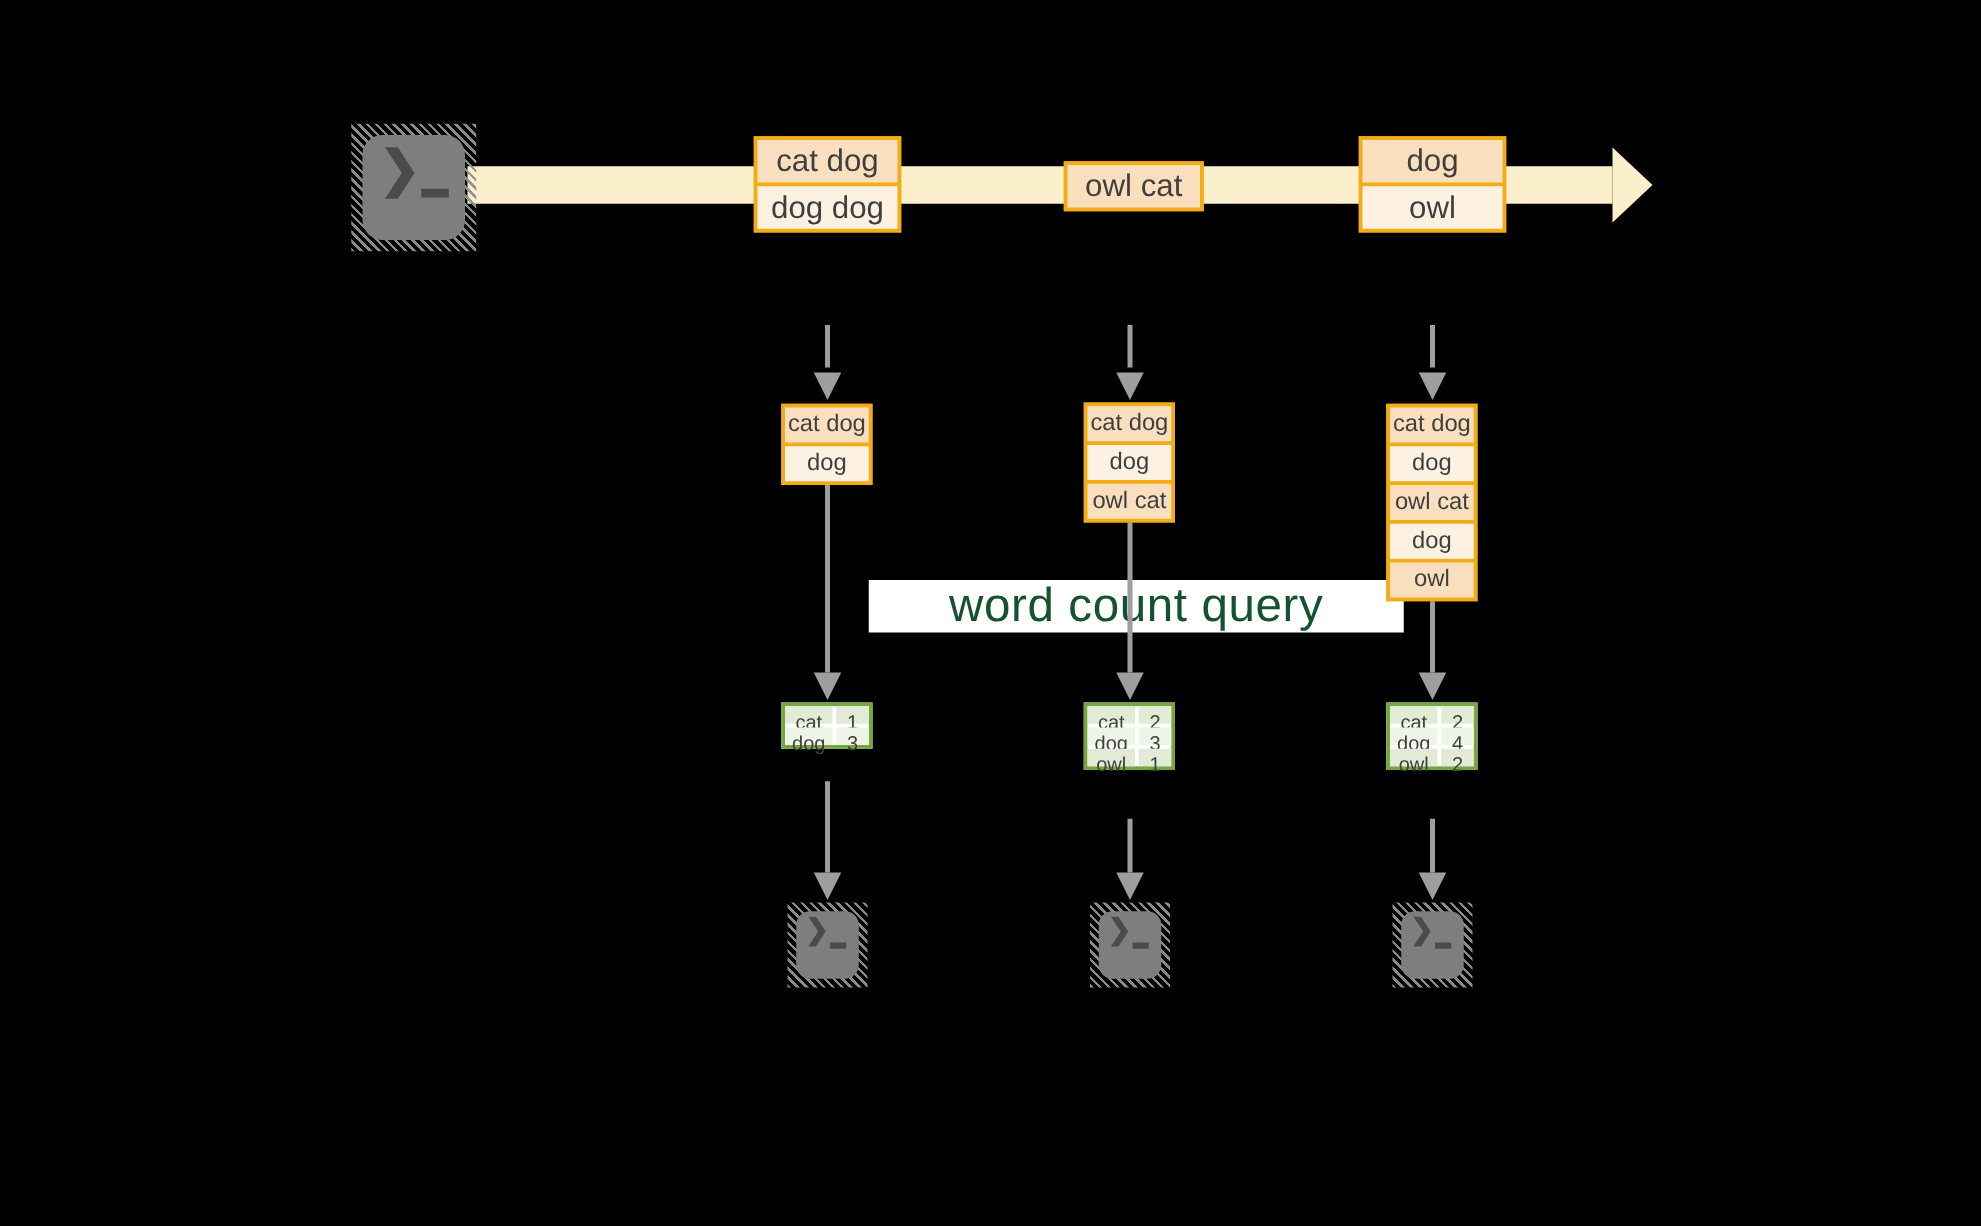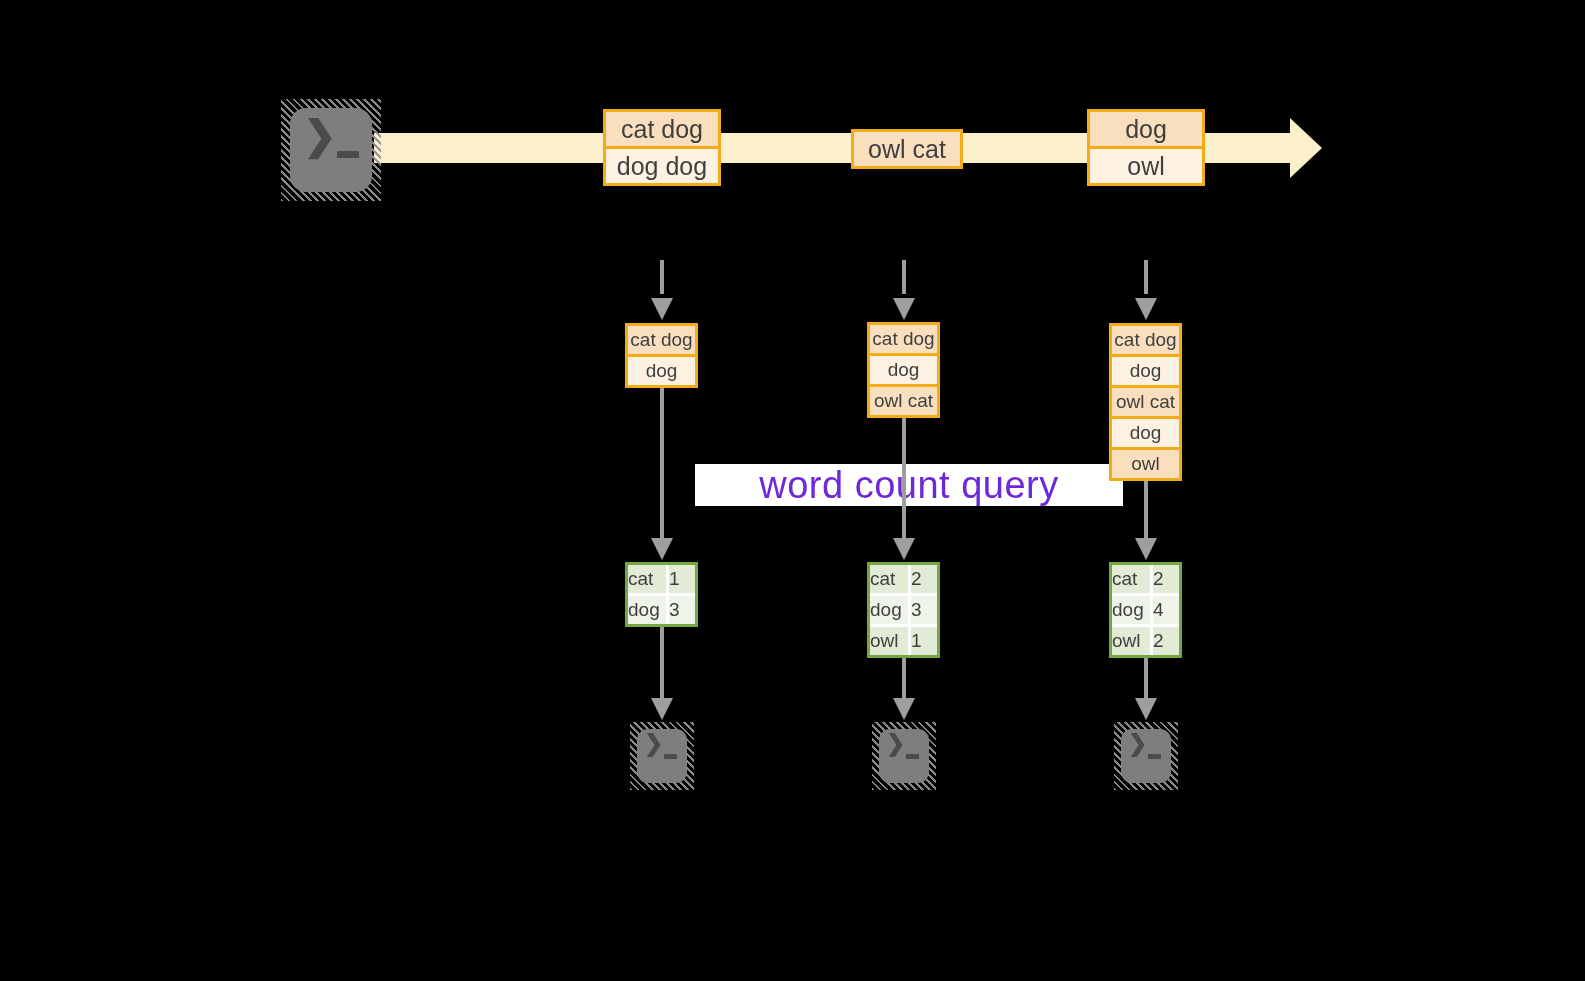--- a/index.html
+++ b/index.html
@@ -35,25 +35,25 @@
   .stream-box.narrow .row { width:106px; }
   .state-box .row { width:67px; height:28px; line-height:28px; font-size:19px; }
   
   .aline { position:absolute; width:4px; background:var(--arrow_gray); z-index:3; }
   .ahead { position:absolute; width:0; height:0; z-index:3;
     border-left:11px solid transparent; border-right:11px solid transparent;
     border-top:22px solid var(--arrow_gray); }
   
   .query-band { position:absolute; left:695px; top:464px; width:428px; height:42px; background:var(--label_bg); z-index:2;
     display:flex; align-items:center; justify-content:center; }
-  .query-band span { font-size:38px; font-weight:300; color:#6d28d9; letter-spacing:.5px; }
+  .query-band span { font-size:38px; font-weight:300; color:#14532d; letter-spacing:.5px; }
   
   .gtable { position:absolute; z-index:4; border:3px solid var(--green_border); background:#fff;
     display:grid; grid-template-columns:1fr 26px; gap:3px; width:67px; }
-  .gcell { text-align:left; font-size:19px; height:28px; line-height:27px; }
+  .gcell { text-align:center; font-size:16px; height:14px; line-height:27px; }
   .gcell.dark  { background:var(--green_cell); }
   .gcell.light { background:var(--green_cell_light); }
 </style>
 </head>
 <body>
 
 <div class="canvas">
 
   <div class="stream-band"></div>
   <div class="stream-head"></div>

